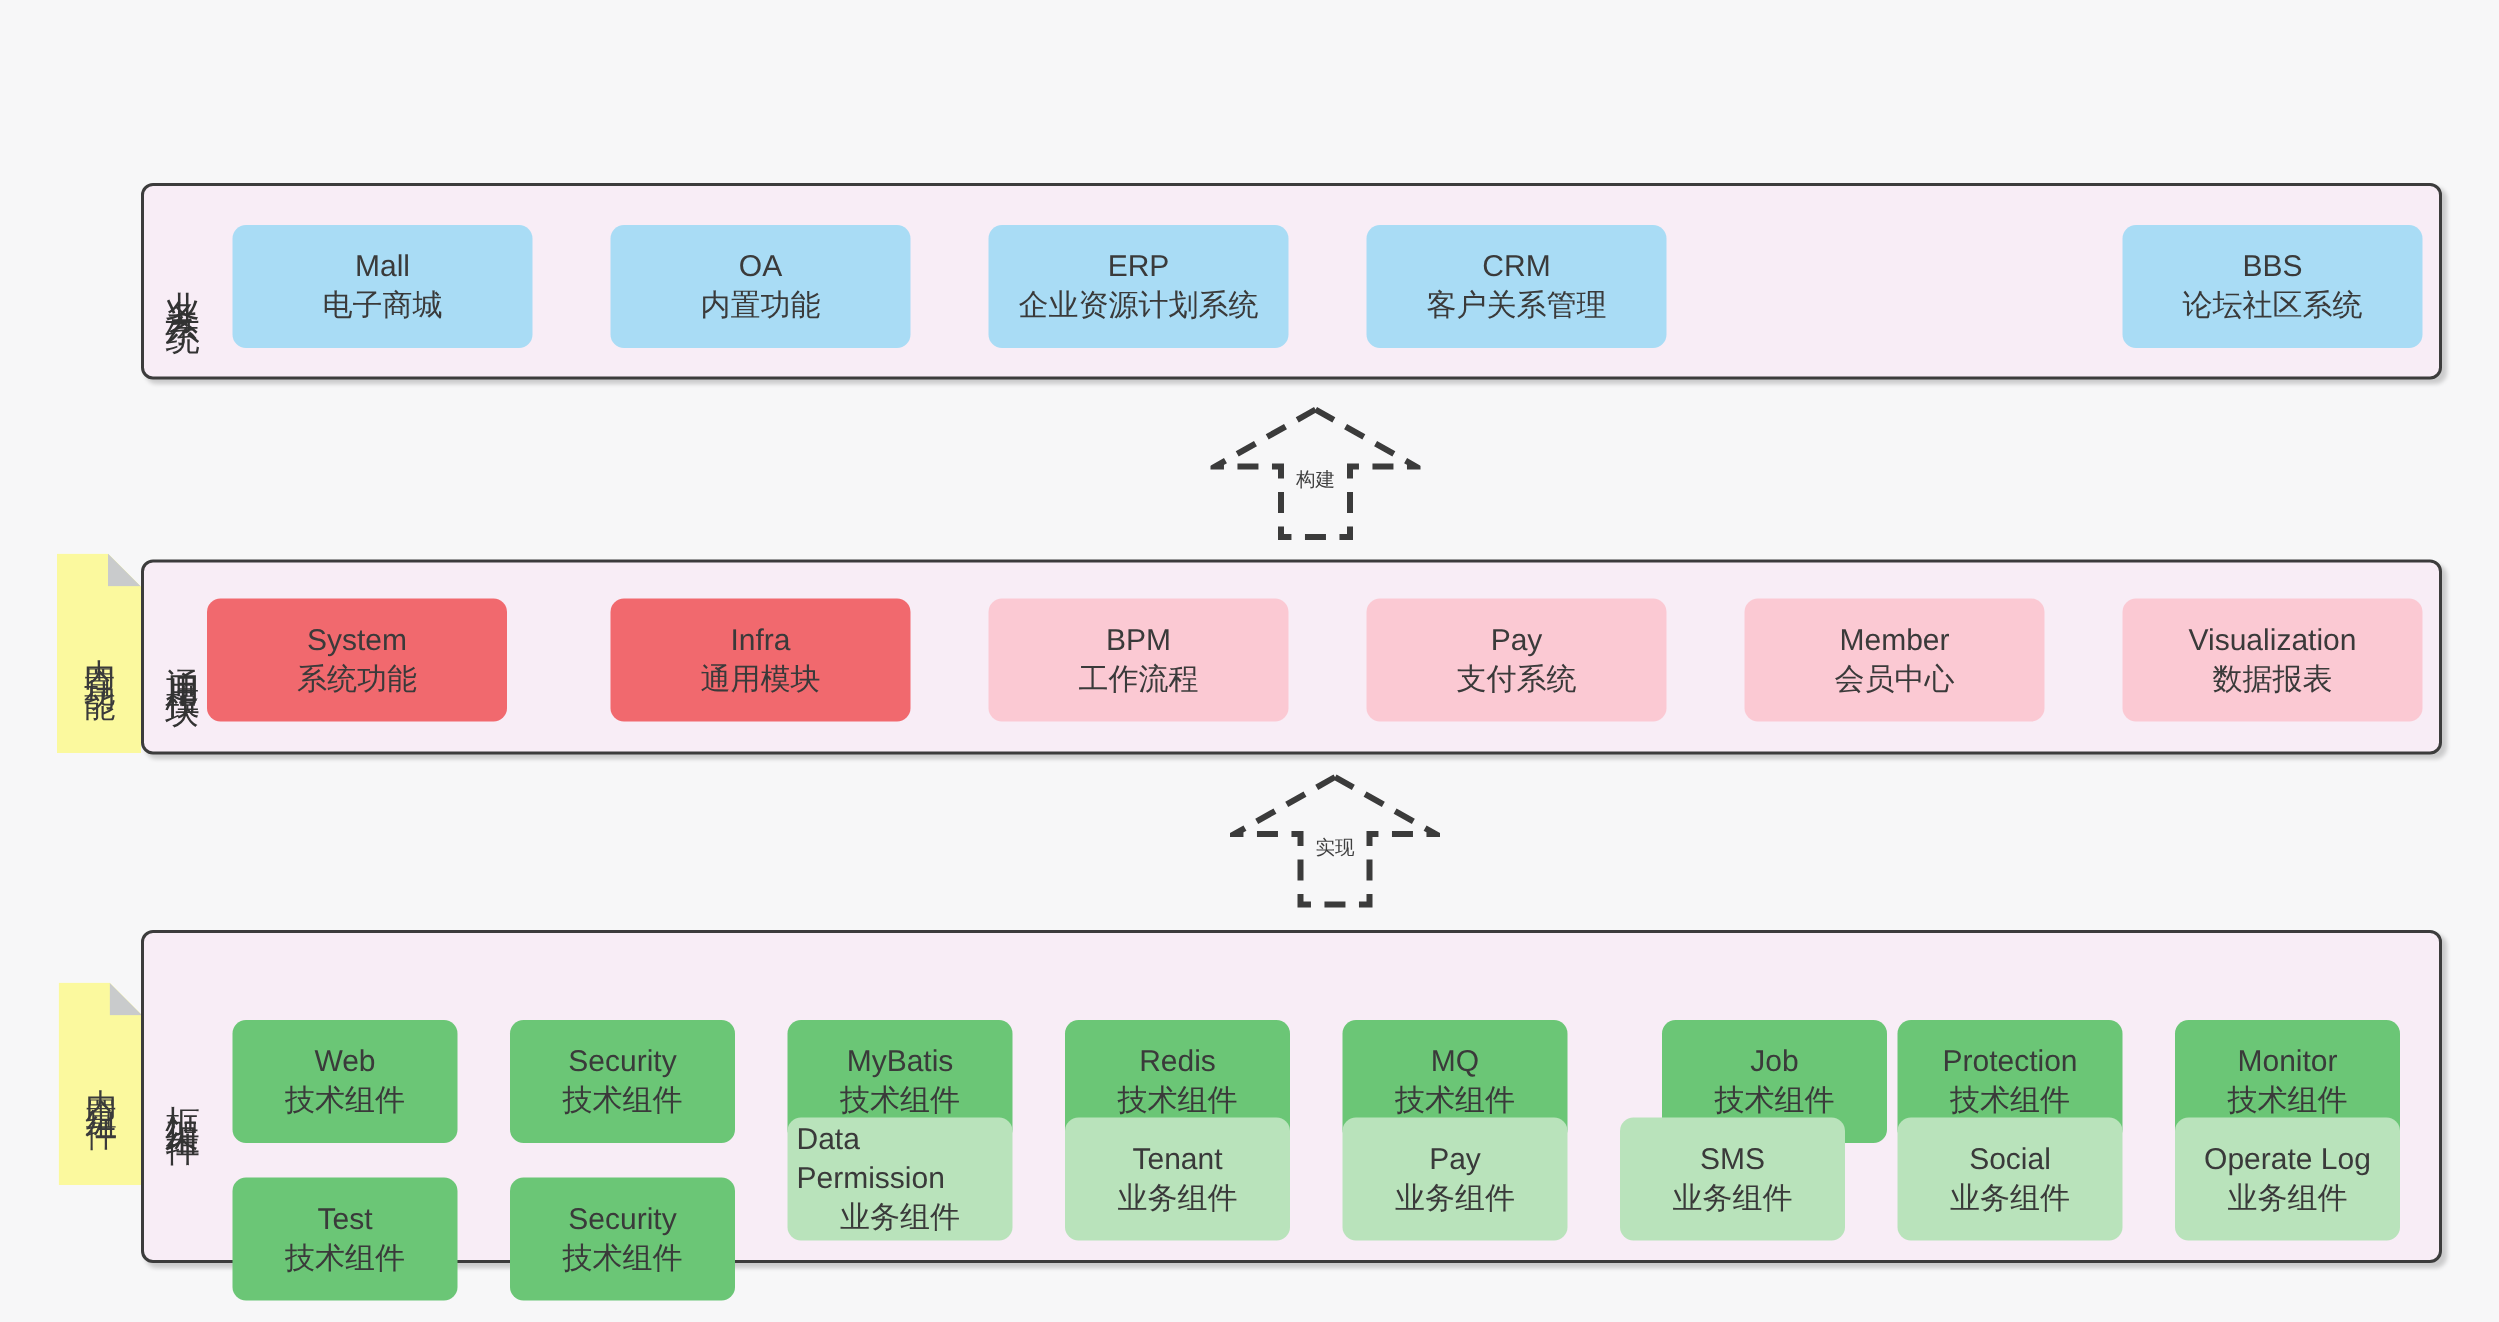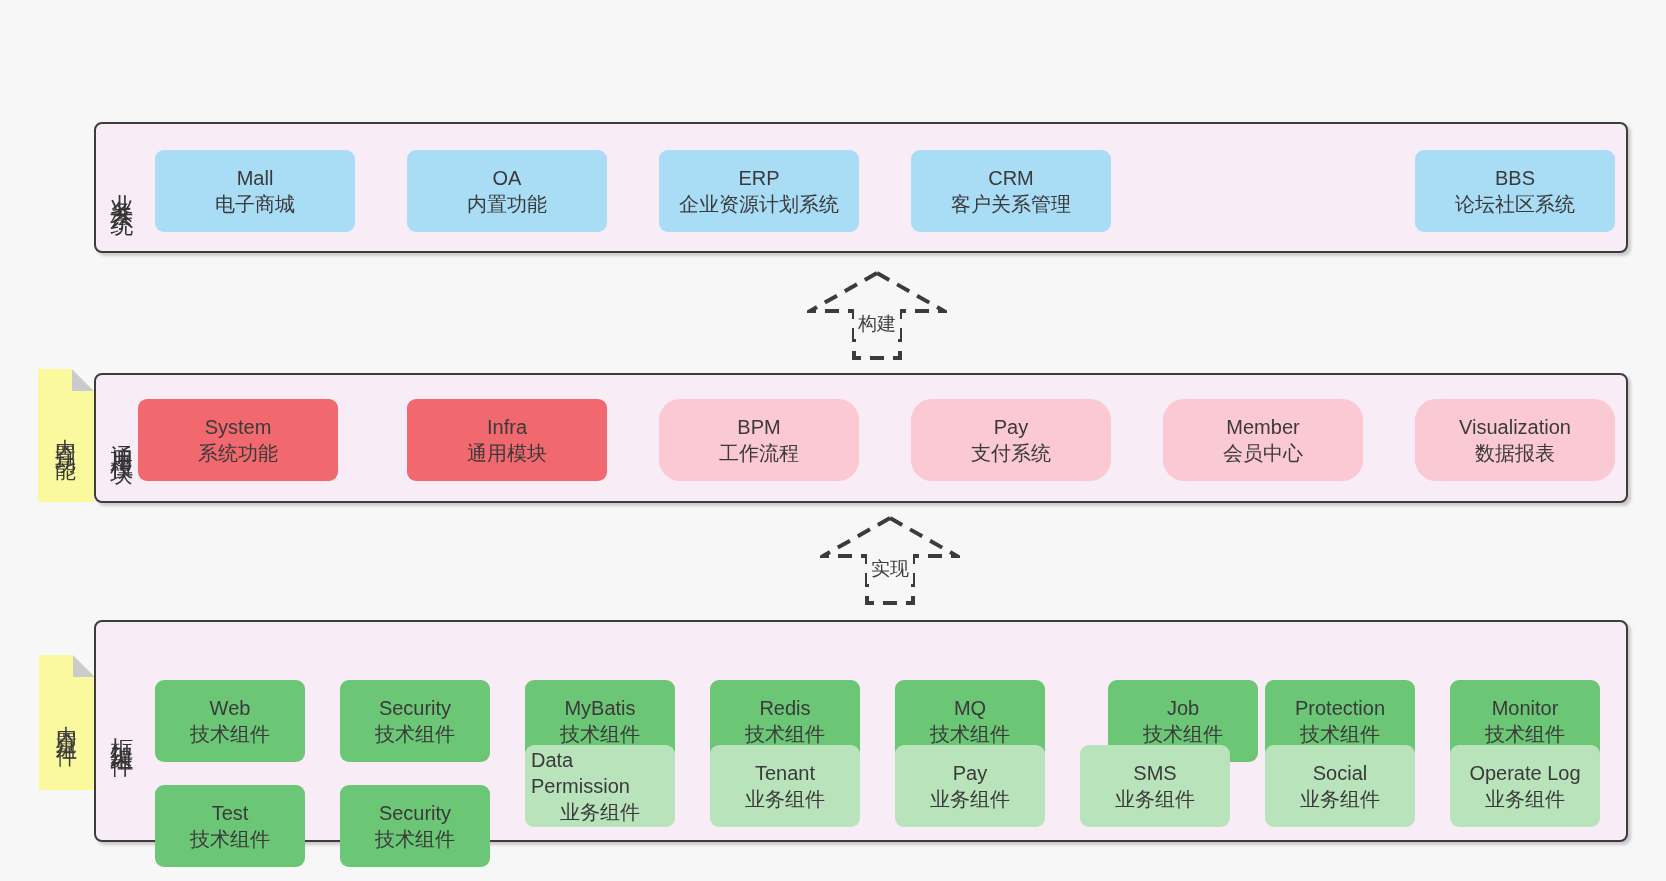--- a/index.html
+++ b/index.html
@@ -50,31 +50,31 @@
   .box{
     position:absolute;height:82px;border-radius:9px;
     display:flex;flex-direction:column;align-items:center;justify-content:center;
     text-align:left;font-size:20px;line-height:26px;color:#3a3a3a;
     padding:11px 6px;box-sizing:border-box;
   }
   .w200{width:200px;}
   .w150{width:150px;}
   .c-blue  {background:var(--box-blue,#a9dcf5);}
   .c-red   {background:var(--box-red,#f1696e);}
-  .c-pink  {background:var(--box-pink,#fbc9d3);border-radius:21px;}
+  .c-pink  {background:var(--box-pink,#fbc9d3);}
   .c-green {background:var(--box-green,#6bc676);margin-top:40px;}
   .c-lgreen{background:var(--box-light-green,#b9e3bb);}
 
   
   .arrow{position:absolute;width:140px;height:92px;z-index:0;}
   .arrow svg{display:block;}
   .arrow-label{
     position:absolute;left:50%;top:39px;transform:translateX(-50%);
     background:var(--page-bg,#f7f7f8);
-    font-size:19px;padding:2px 4px;white-space:nowrap;color:#3f3f3f;
+    font-size:13px;padding:2px 4px;white-space:nowrap;color:#3f3f3f;
   }
 </style>
 </head>
 <body>
 
 <div class="stage">
 
   <div class="sticky" style="left:38px;top:369px;height:133px">
     <div class="fold"></div>
     <div class="sticky-text">内置功能</div>

